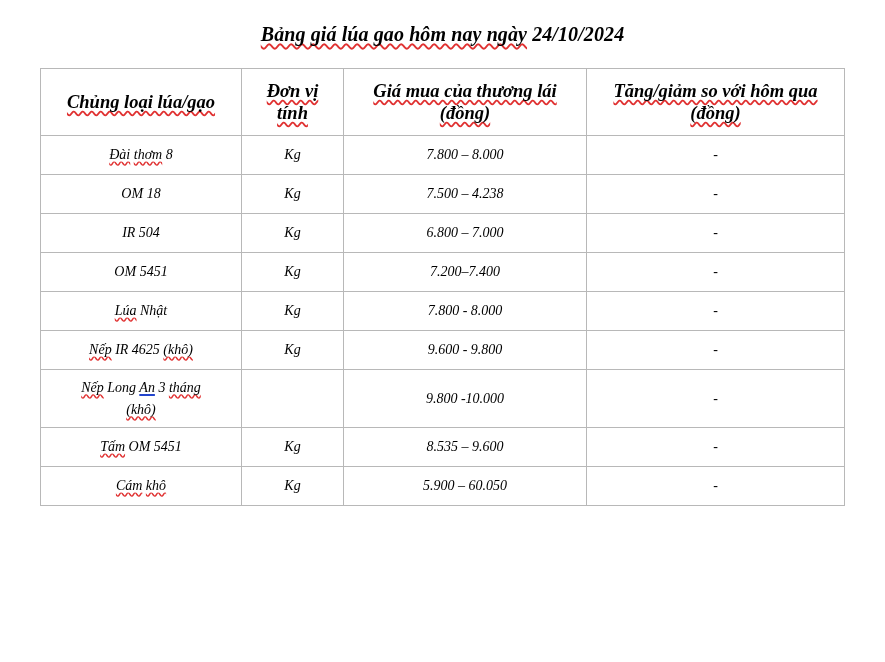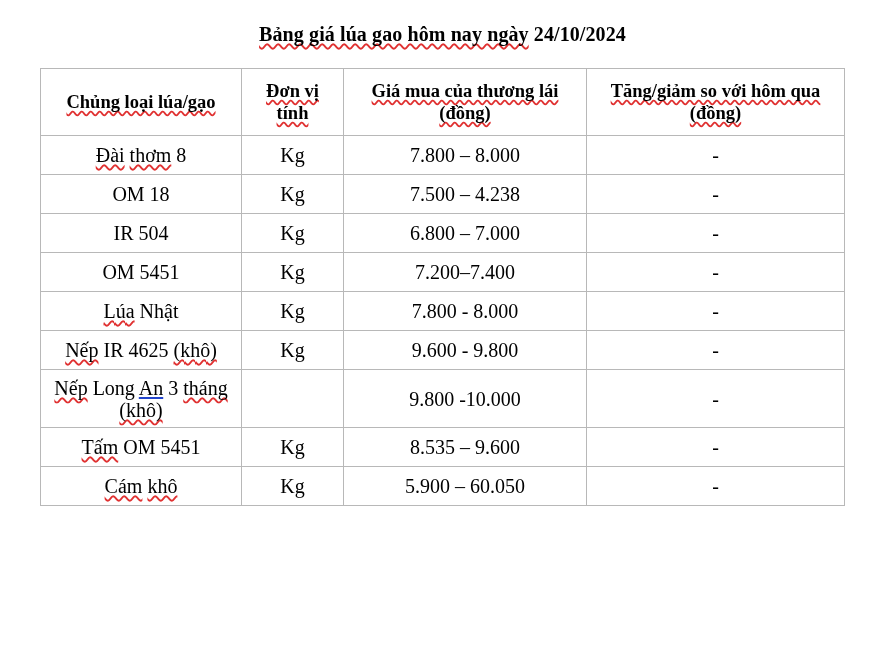--- a/index.html
+++ b/index.html
@@ -13,20 +13,21 @@
     overflow: hidden;
     font-family: "Liberation Serif", "DejaVu Serif", serif;
     color: #000000;
   }
 
   .page {
     position: relative;
     width: 885px;
     height: 662px;
     background: #ffffff;
+    font-style: italic;
   }
 
   .doc-title {
     position: absolute;
     top: 22px;
     left: 0;
     width: 885px;
     text-align: center;
     font-family: "Liberation Serif", "DejaVu Serif", serif;
     font-weight: bold;
@@ -50,21 +51,21 @@
     background: #737373;
   }
 
   table.price-table td,
   table.price-table th {
     border: 1px solid #b8b8b8;
     padding: 0 4px;
     text-align: center;
     vertical-align: middle;
     font-family: "Liberation Serif", "DejaVu Serif", serif;
-    font-size: 20px;
+    font-size: 14px;
     line-height: 22px;
     color: #000000;
     background: #ffffff;
   }
 
   table.price-table th {
     font-weight: bold;
     font-size: 18.5px;
     line-height: 22px;
     height: 66px;

